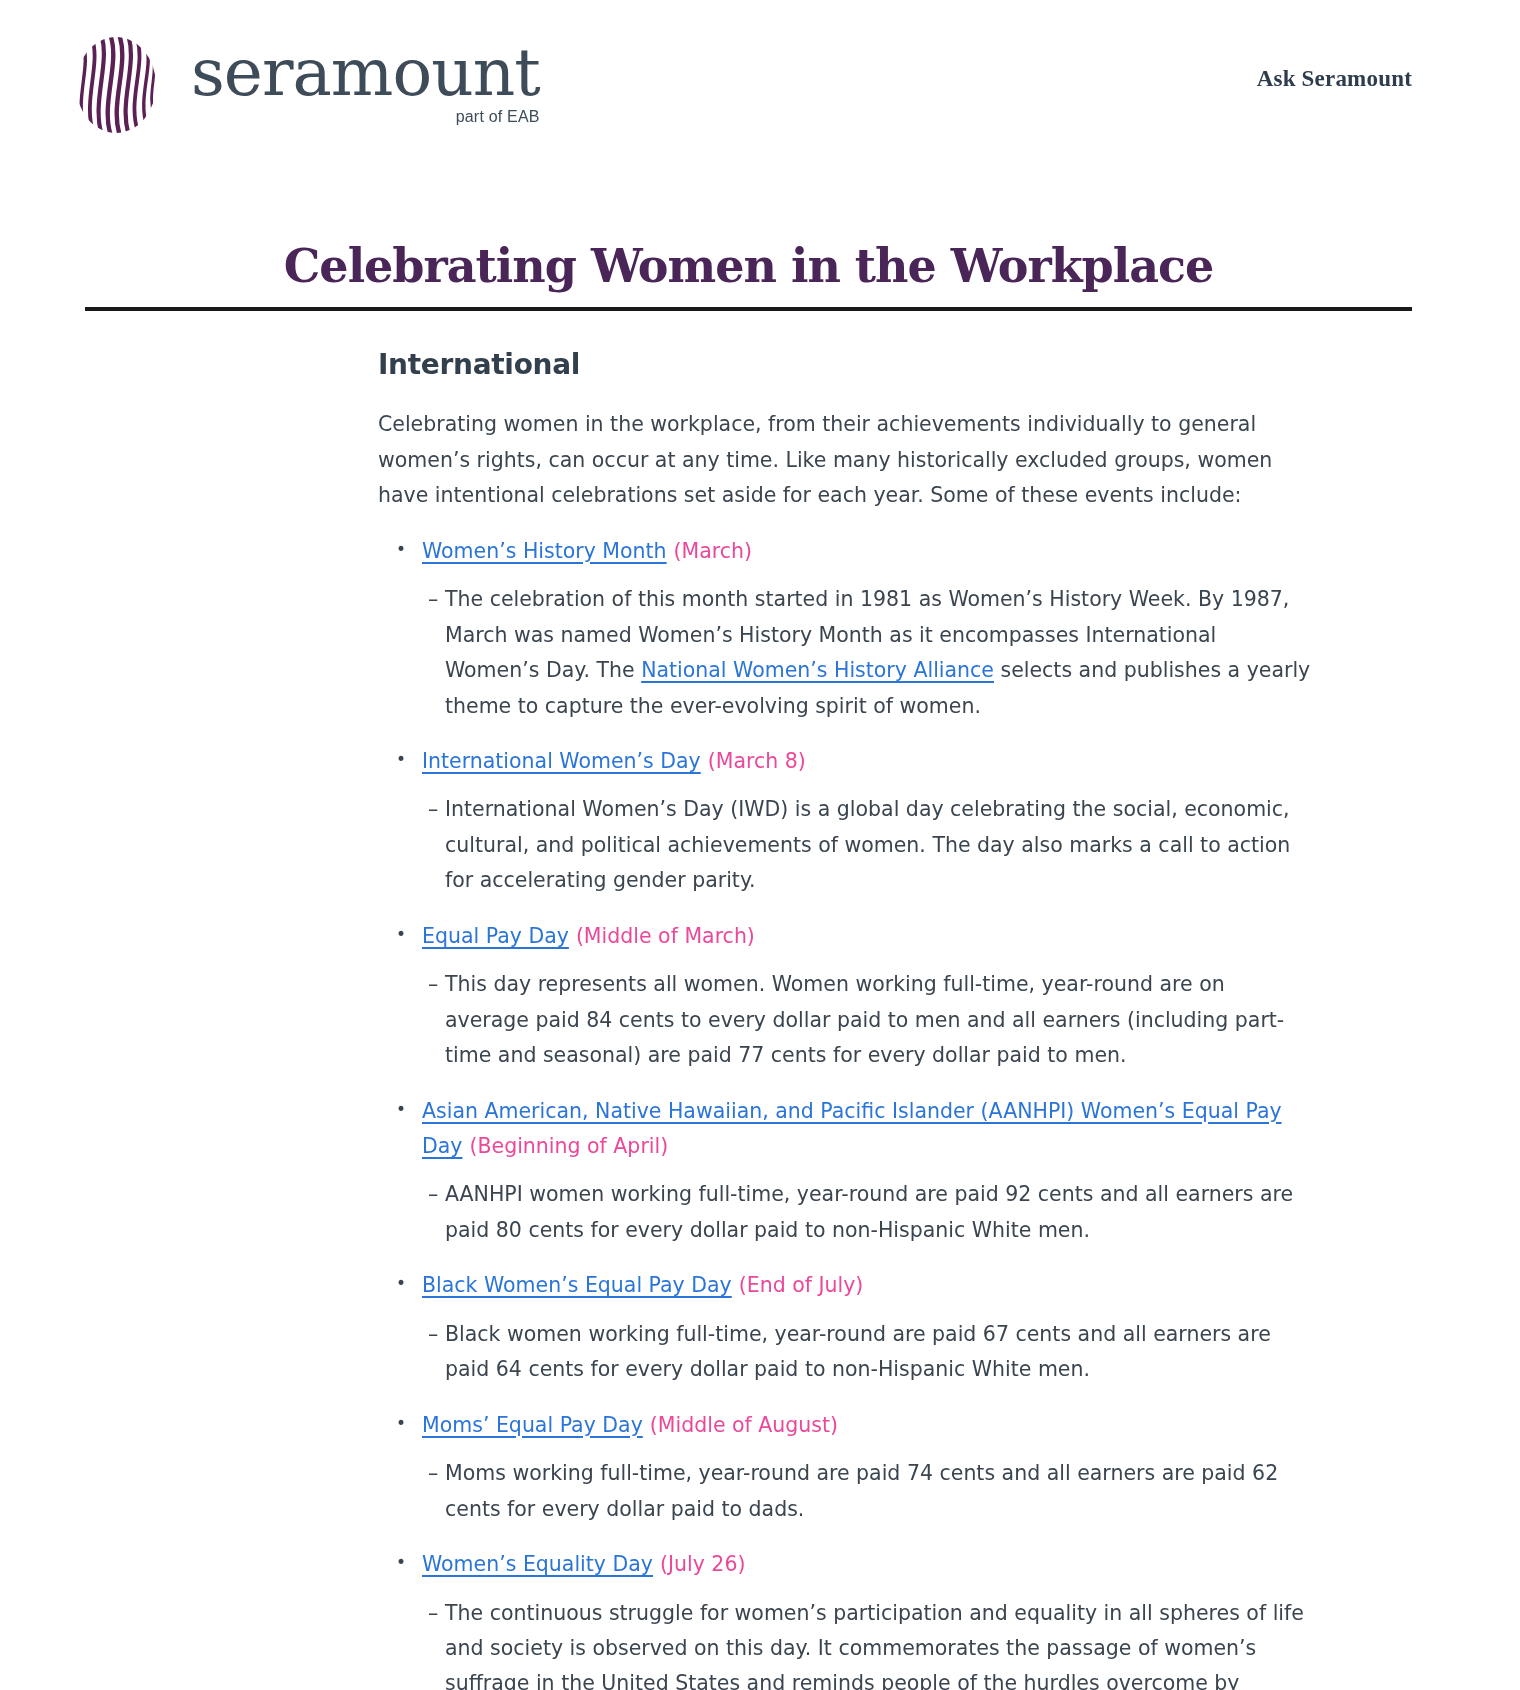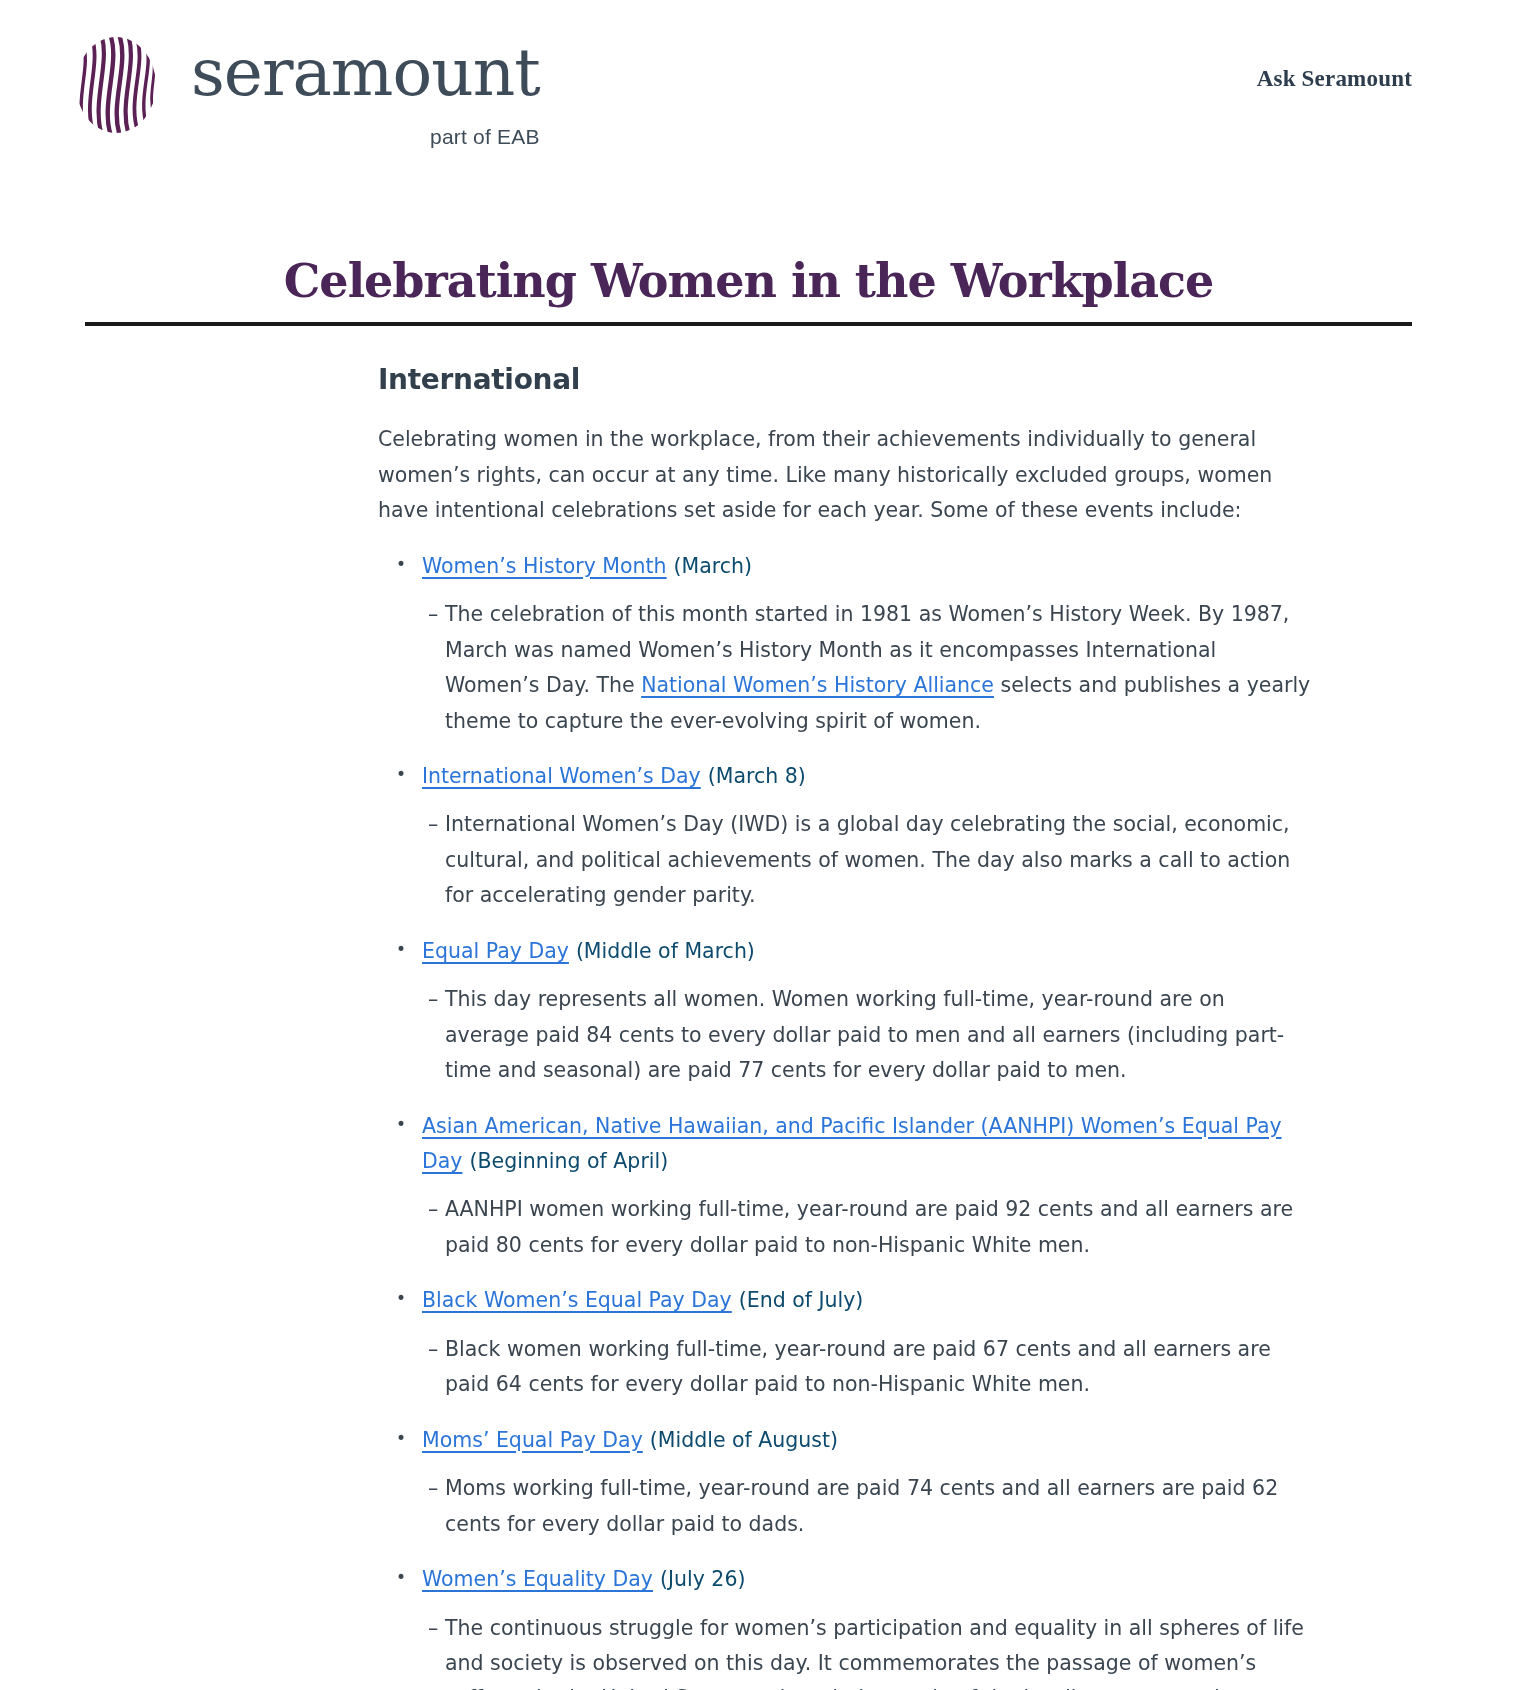--- a/index.html
+++ b/index.html
@@ -26,23 +26,23 @@
   .logo-brand {
     font-family: "DejaVu Serif", serif;
     font-size: 66px;
     line-height: 1.0;
     color: #3e4b58;
     letter-spacing: -1px;
     margin-top: 4px;
   }
   .logo-tagline {
     font-family: "Liberation Sans", sans-serif;
-    font-size: 21px;
+    font-size: 16px;
     color: #3e4b58;
-    margin-top: 19px;
+    margin-top: 2px;
     letter-spacing: 0.2px;
   }
   .ask-link {
     font-family: Liberation Serif, serif;
     font-weight: bold;
     font-size: 23px;
     color: #2e3d4d;
     margin-top: 30px;
     text-decoration: none;
     letter-spacing: 0.2px;
@@ -90,21 +90,21 @@
     left: 18px;
     top: 1px;
     font-size: 17px;
     color: #3a4550;
   }
   .event-head a {
     color: #2b75d8;
     text-decoration: underline;
     text-underline-offset: 4px;
   }
-  .event-suffix { margin-left: 7px; color: #0c4a6e; margin-top: 36px; }
+  .event-suffix { margin-left: 7px; color: #ec4899; margin-top: 36px; }
 
   .event-detail {
     display: flex;
     margin-left: 6px;
     margin-top: 13px;
   }
   .dash-marker {
     flex: 0 0 17px;
     color: #3a4550;
   }

